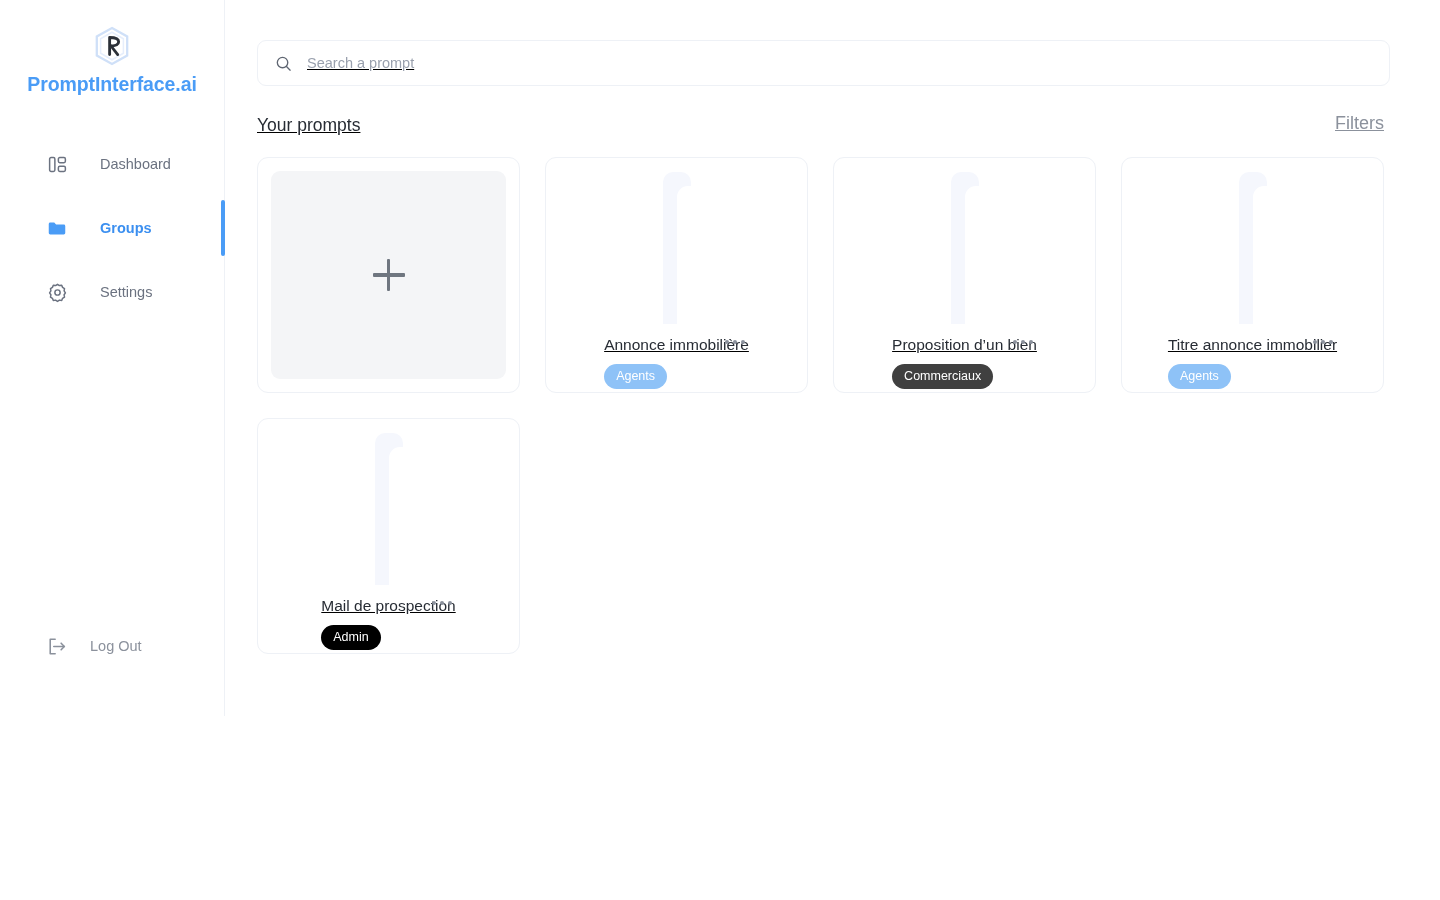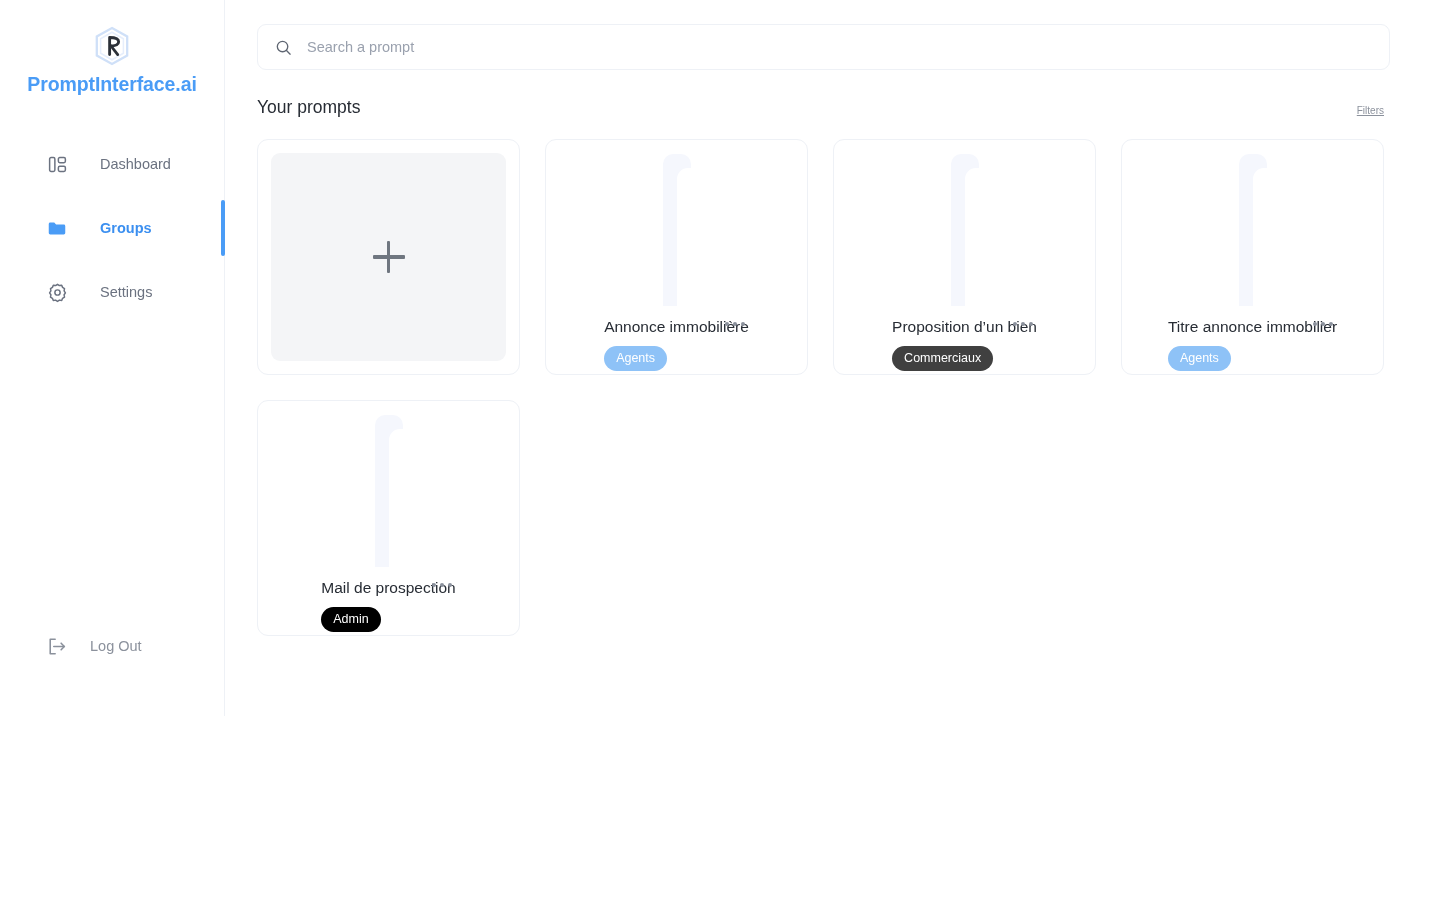--- a/index.html
+++ b/index.html
@@ -100,22 +100,23 @@
     gap: 22px;
     cursor: pointer;
   }
   .logout .nav-icon { color: #8b919c; }
   .logout .nav-label { color: #8b919c; }
 
   
   .main {
     flex: 1 1 auto;
     height: 720px;
-    padding: 24px 50px 0 32px;
+    padding: 40px 50px 0 32px;
     overflow: hidden;
+    text-decoration: underline;
   }
 
   .searchbar {
     height: 46px;
     border: 1px solid #eef1f6;
     border-radius: 9px;
     display: flex;
     align-items: center;
     padding: 0 14px 0 16px;
     gap: 14px;
@@ -142,21 +143,21 @@
     display: flex;
     align-items: flex-end;
     justify-content: space-between;
     padding-right: 6px;
   }
   .section-title {
     font-size: 17.5px;
     color: #272c34;
   }
   .filters-link {
-    font-size: 10px;
+    font-size: 18px;
     color: #8b919c;
     text-decoration: underline;
     cursor: pointer;
     margin-bottom: 2px;
   }
 
   
   .grid {
     margin-top: 21px;
     display: grid;

